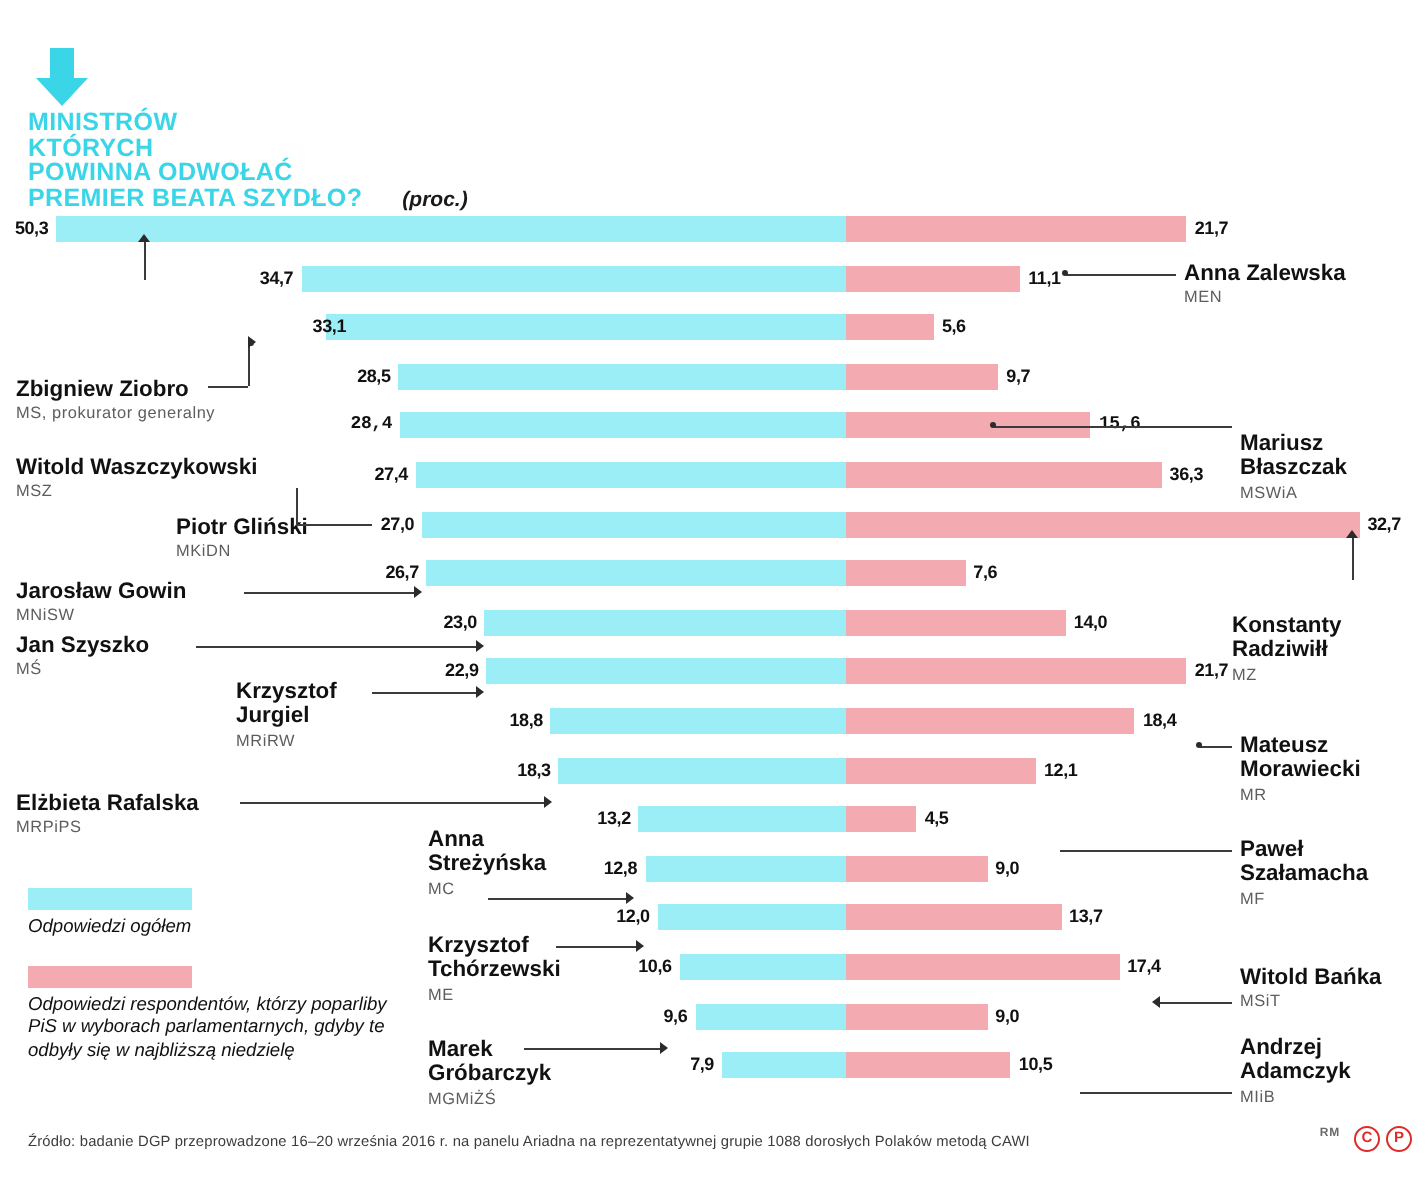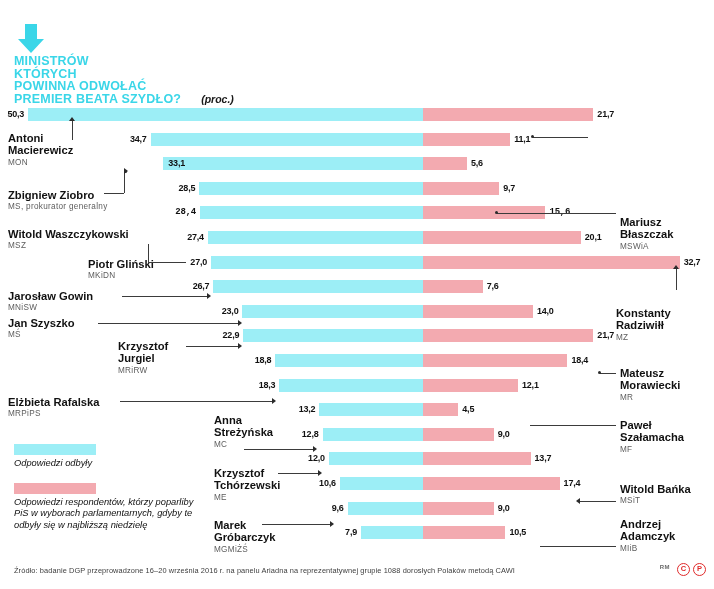--- a/index.html
+++ b/index.html
@@ -100,40 +100,40 @@
       </div>
       <div class="row" style="top: 28.6px;">
         <div class="bar blue" style="left: 150.605px; width: 272.395px;"></div>
         <div class="bar pink" style="left: 423px; width: 87.135px;"></div>
         <div class="val left" style="right: 567.395px;">34,7</div>
         <div class="val right" style="left: 514.135px;">11,1</div>
       </div>
       <div class="row" style="top: 53.2px;">
         <div class="bar blue" style="left: 163.165px; width: 259.835px;"></div>
         <div class="bar pink" style="left: 423px; width: 43.96px;"></div>
-        <div class="val left" style="right: 529px;">33,1</div>
+        <div class="val left" style="right: 541px;">33,1</div>
         <div class="val right" style="left: 470.96px;">5,6</div>
       </div>
       <div class="row" style="top: 77.8px;">
         <div class="bar blue" style="left: 199.275px; width: 223.725px;"></div>
         <div class="bar pink" style="left: 423px; width: 76.145px;"></div>
         <div class="val left" style="right: 518.725px;">28,5</div>
         <div class="val right" style="left: 503.145px;">9,7</div>
       </div>
       <div class="row" style="top: 102.4px; font-family: Liberation Mono, monospace;">
         <div class="bar blue" style="left: 200.06px; width: 222.94px;"></div>
         <div class="bar pink" style="left: 423px; width: 122.46px;"></div>
         <div class="val left" style="right: 517.94px;">28,4</div>
         <div class="val right" style="left: 549.46px;">15,6</div>
       </div>
       <div class="row" style="top: 127px;">
         <div class="bar blue" style="left: 207.91px; width: 215.09px;"></div>
         <div class="bar pink" style="left: 423px; width: 157.785px;"></div>
         <div class="val left" style="right: 510.09px;">27,4</div>
-        <div class="val right" style="left: 584.785px;">20,1</div>
+        <div class="val right" style="left: 584.785px;">36,3</div>
       </div>
       <div class="row" style="top: 151.6px;">
         <div class="bar blue" style="left: 211.05px; width: 211.95px;"></div>
         <div class="bar pink" style="left: 423px; width: 256.695px;"></div>
         <div class="val left" style="right: 506.95px;">27,0</div>
         <div class="val right" style="left: 683.695px;">32,7</div>
       </div>
       <div class="row" style="top: 176.2px;">
         <div class="bar blue" style="left: 213.405px; width: 209.595px;"></div>
         <div class="bar pink" style="left: 423px; width: 59.66px;"></div>
@@ -197,34 +197,29 @@
       <div class="row" style="top: 422.2px;">
         <div class="bar blue" style="left: 360.985px; width: 62.015px;"></div>
         <div class="bar pink" style="left: 423px; width: 82.425px;"></div>
         <div class="val left" style="right: 357.015px;">7,9</div>
         <div class="val right" style="left: 509.425px;">10,5</div>
       </div>
     </div>
 
   <div id="legend">
     <div class="lg-sw blue"></div>
-    <div class="lg-tx">Odpowiedzi odbyły</div>
+    <div class="lg-tx">Odpowiedzi ogółem</div>
     <div class="lg-sw pink"></div>
     <div class="lg-tx">Odpowiedzi respondentów, którzy poparliby PiS w wyborach parlamentarnych, gdyby te odbyły się w najbliższą niedzielę</div>
   </div>
 
   <div id="foot">Źródło: badanie DGP przeprowadzone 16–20 września 2016 r. na panelu Ariadna na reprezentatywnej grupie 1088 dorosłych Polaków metodą CAWI</div>
   <div class="rmtag">RM</div>
   <div class="cp" id="cpC">C</div>
   <div class="cp" id="cpP">P</div>
-<div class="nameblk l" style="top: 132px; left: 8px;">
-      <div class="nm">Antoni</div>
-      <div class="nm">Macierewicz</div>
-      <div class="min">MON</div>
-    </div>
     <div class="lead v" style="left: 72px; top: 121px; height: 19px;"></div>
     <div class="ar up" style="left: 69px; top: 117px;"></div>
     <div class="nameblk l" style="top: 189px; left: 8px;">
       <div class="nm">Zbigniew Ziobro</div>
       <div class="min">MS, prokurator generalny</div>
     </div>
     <div class="lead h" style="left: 104px; top: 193px; width: 20px;"></div>
     <div class="lead v" style="left: 124px; top: 172px; height: 21px;"></div>
     <div class="ar rt" style="left: 124px; top: 168px;"></div>
     <div class="dot" style="left: 124px; top: 170px;"></div>
@@ -278,20 +273,24 @@
     </div>
     <div class="lead h" style="left: 278px; top: 473px; width: 40px;"></div>
     <div class="ar rt" style="left: 318px; top: 470px;"></div>
     <div class="nameblk l" style="top: 519px; left: 214px;">
       <div class="nm">Marek</div>
       <div class="nm">Gróbarczyk</div>
       <div class="min">MGMiŻŚ</div>
     </div>
     <div class="lead h" style="left: 262px; top: 524px; width: 68px;"></div>
     <div class="ar rt" style="left: 330px; top: 521px;"></div>
+    <div class="nameblk r" style="top: 131px; left: 592px;">
+      <div class="nm">Anna Zalewska</div>
+      <div class="min">MEN</div>
+    </div>
     <div class="lead h" style="left: 533px; top: 137px; width: 55px;"></div>
     <div class="dot" style="left: 531px; top: 135px;"></div>
     <div class="nameblk r" style="top: 184px; left: 620px; margin-top: 32px;">
       <div class="nm">Mariusz</div>
       <div class="nm">Błaszczak</div>
       <div class="min">MSWiA</div>
     </div>
     <div class="lead h" style="left: 497px; top: 213px; width: 119px;"></div>
     <div class="dot" style="left: 495px; top: 211px;"></div>
     <div class="nameblk r" style="top: 291px; left: 616px; margin-top: 16px;">

